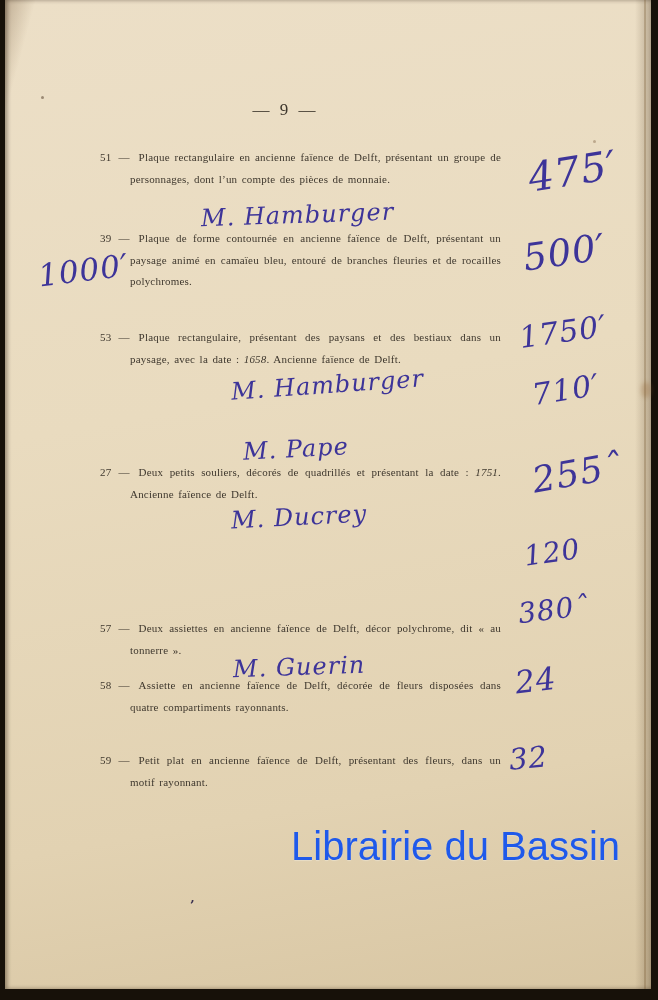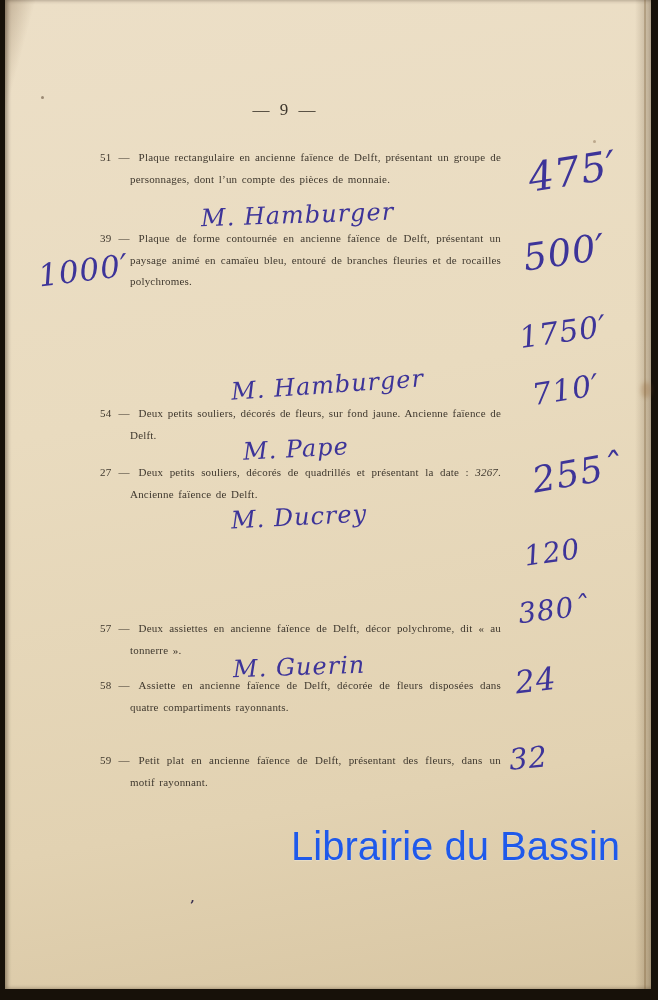--- a/index.html
+++ b/index.html
@@ -50,24 +50,24 @@
 
 <div class="photo">
   <div class="page">
 
     <div class="header">— 9 —</div>
 
     <p class="entry" style="top:147px"><span class="num">51</span><span class="dash">—</span><span>Plaque rectangulaire en ancienne faïence de Delft, présentant un groupe de personnages, dont l’un compte des pièces de monnaie.</span></p>
 
     <p class="entry" style="top:228px"><span class="num">39</span><span class="dash">—</span><span>Plaque de forme contournée en ancienne faïence de Delft, présentant un paysage animé en camaïeu bleu, entouré de branches fleuries et de rocailles polychromes.</span></p>
 
+    <p class="entry" style="top:327px"><span class="num">53</span><span class="dash">—</span><span>Plaque rectangulaire, présentant des paysans et des bestiaux dans un paysage, avec la date : </span><span class="date-it">1658</span><span>. Ancienne faïence de Delft.</span></p>
 
-    <p class="entry" style="top:403px"><span class="num">54</span><span class="dash">—</span><span>Deux petits souliers, décorés de fleurs, sur fond jaune. Ancienne faïence de Delft.</span></p>
 
-    <p class="entry" style="top:462px"><span class="num">27</span><span class="dash">—</span><span>Deux petits souliers, décorés de quadrillés et présentant la date : </span><span class="date-it">3267</span><span>. Ancienne faïence de Delft.</span></p>
+    <p class="entry" style="top:462px"><span class="num">27</span><span class="dash">—</span><span>Deux petits souliers, décorés de quadrillés et présentant la date : </span><span class="date-it">1751</span><span>. Ancienne faïence de Delft.</span></p>
 
 
     <p class="entry" style="top:618px"><span class="num">57</span><span class="dash">—</span><span>Deux assiettes en ancienne faïence de Delft, décor polychrome, dit « au tonnerre ».</span></p>
 
     <p class="entry" style="top:675px"><span class="num">58</span><span class="dash">—</span><span>Assiette en ancienne faïence de Delft, décorée de fleurs disposées dans quatre compartiments rayonnants.</span></p>
 
     <p class="entry" style="top:750px"><span class="num">59</span><span class="dash">—</span><span>Petit plat en ancienne faïence de Delft, présentant des fleurs, dans un motif rayonnant.</span></p>
 
     <div class="hand name" style="left:196px; top:201px; transform:rotate(-2deg)">M. Hamburger</div>
     <div class="hand name" style="left:226px; top:371px; transform:rotate(-4deg)">M. Hamburger</div>

